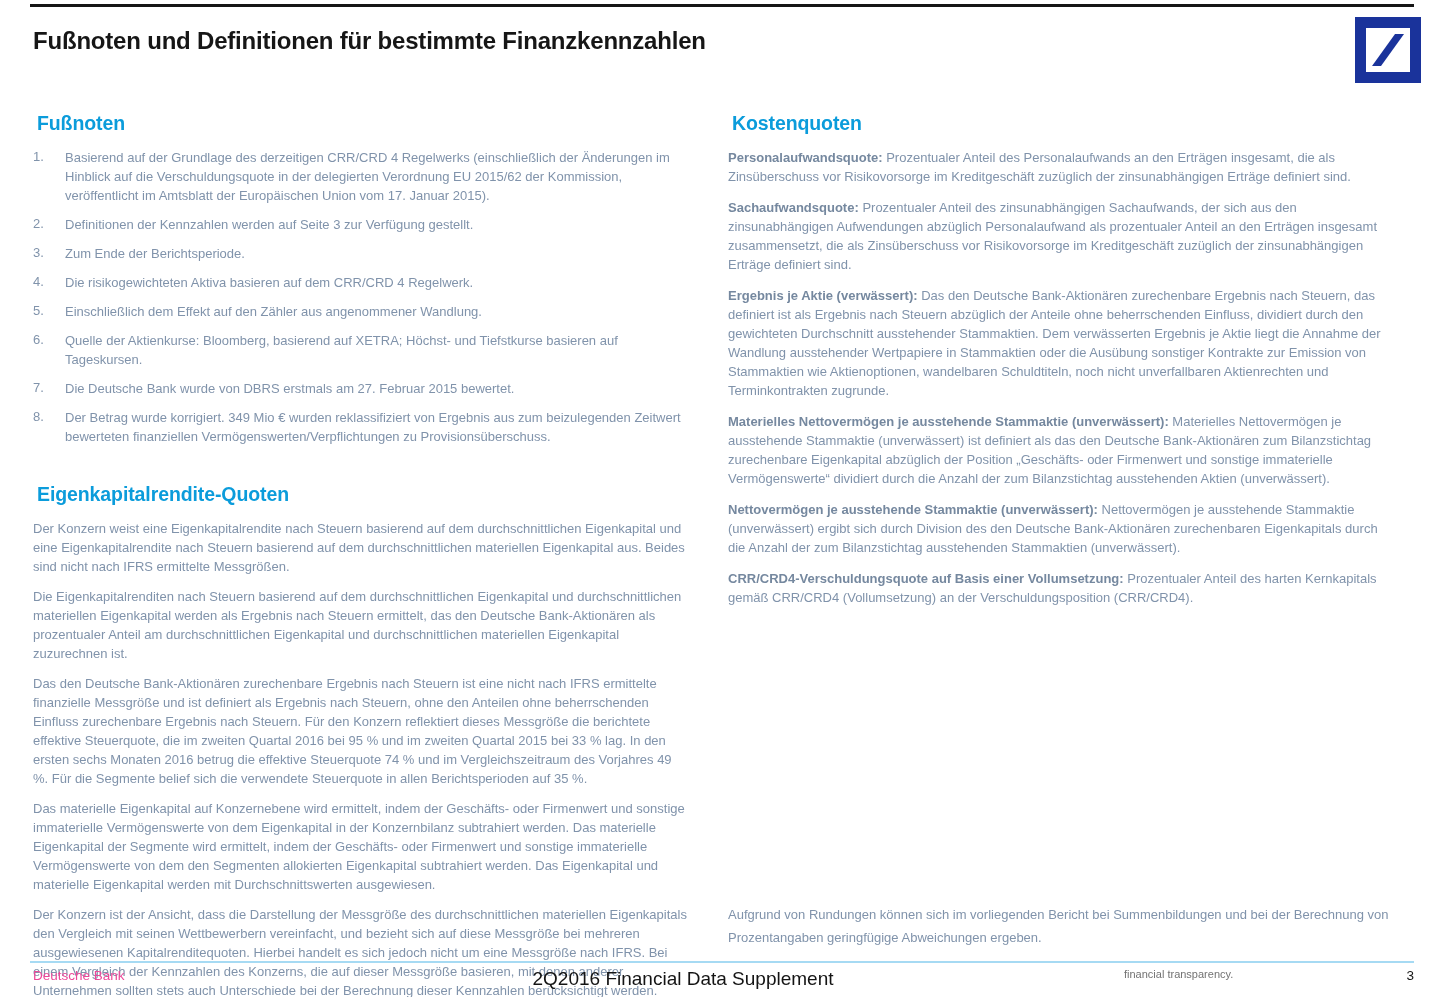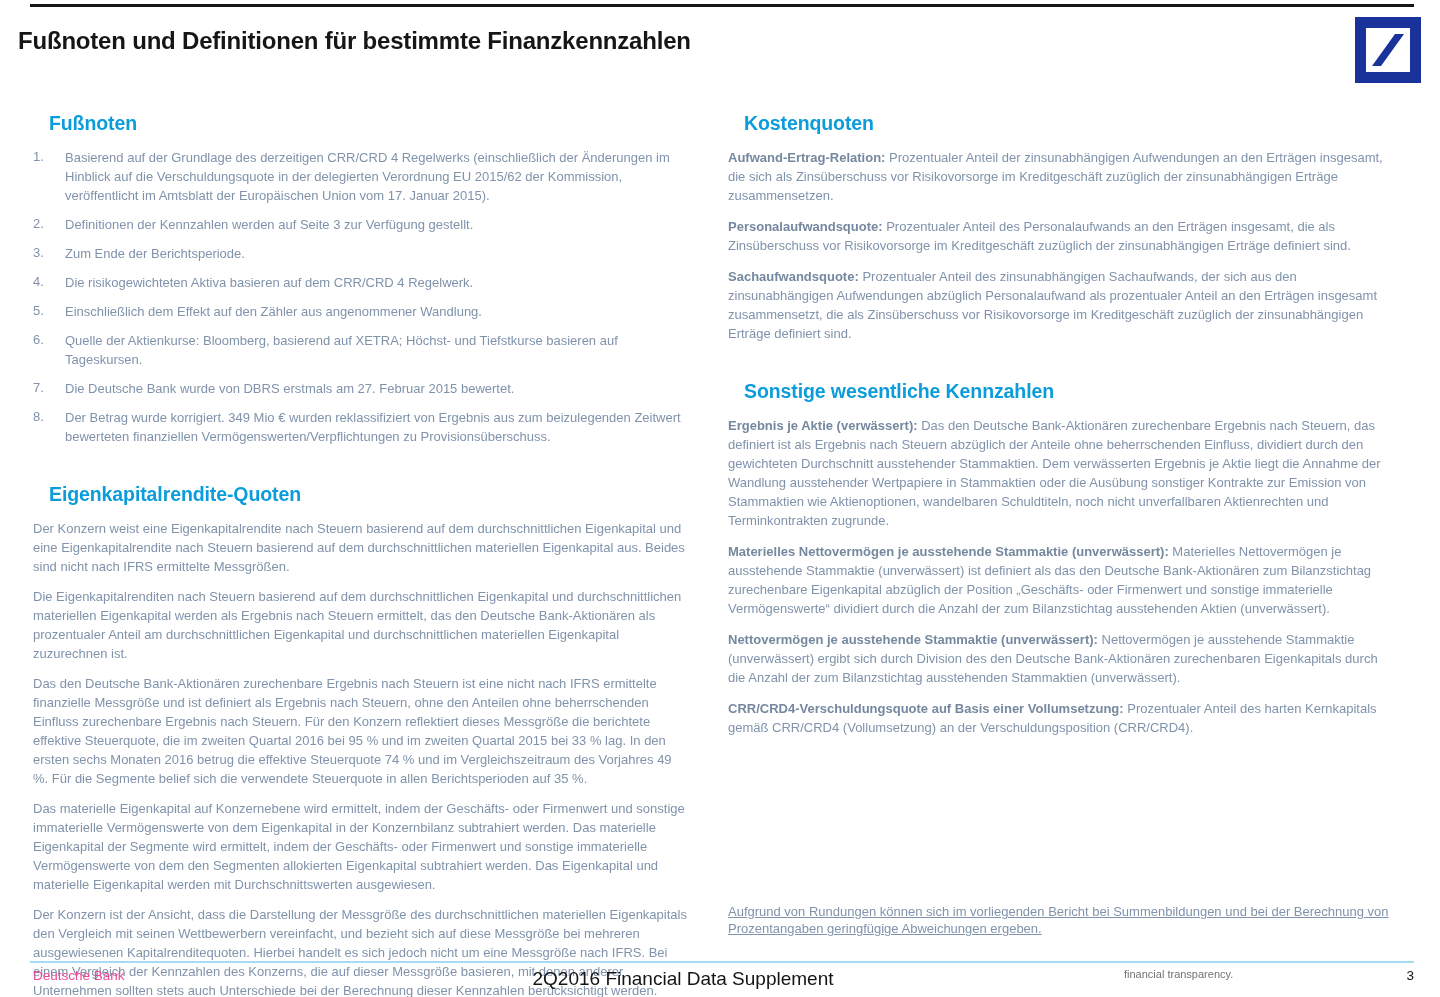--- a/index.html
+++ b/index.html
@@ -8,53 +8,53 @@
     width: 1440px; height: 997px;
     position: relative;
     font-family: "Liberation Sans", "DejaVu Sans", sans-serif;
     overflow: hidden;
   }
   .top-rule {
     position: absolute; left: 30px; right: 26px; top: 4px;
     height: 3px; background: #161616;
   }
   .page-title {
-    position: absolute; left: 18px; top: 27px;
+    position: absolute; left: 33px; top: 27px;
     font-size: 24px; font-weight: bold; color: #161616;
     letter-spacing: -0.2px;
   }
   .db-logo {
     position: absolute; left: 1355px; top: 17px;
     width: 66px; height: 66px; display: block;
   }
   .col { position: absolute; top: 112px; }
   .col-left  { left: 33px;  width: 657px; }
   .col-right { left: 728px; width: 668px; }
   h2.sec-heading {
     font-size: 19.5px; font-weight: bold; color: #0b9cdb;
-    margin: 0 0 13px 16px; letter-spacing: -0.1px;
+    margin: 0 0 13px 4px; letter-spacing: -0.1px;
   }
   .sec-heading.gap-above { margin-top: 37px; }
   .body-text, .fn-text, .def-text {
     font-size: 13px; line-height: 19px; color: #8093ab;
   }
   ol.footnote-list { list-style: none; }
   ol.footnote-list li {
     display: flex; margin-bottom: 10px;
   }
   .fn-num {
     flex: 0 0 32px; font-size: 13px; line-height: 17px; color: #8093ab;
   }
   .fn-text { flex: 1; }
   p.para { margin-bottom: 11px; }
   p.def { margin-bottom: 12px; }
   .def-term { font-weight: bold; color: #75889f; }
   .rounding-note {
     position: absolute; left: 728px; top: 903px; width: 668px;
-    font-size: 13px; line-height: 17px; color: #8093ab; text-decoration: underline;
+    font-size: 13px; line-height: 23px; color: #8093ab;
   }
   .footer-rule {
     position: absolute; left: 30px; right: 26px; top: 961px;
     height: 2px; background: #a6daf3;
   }
   .footer-left {
     position: absolute; left: 33px; top: 968px;
     font-size: 13.5px; color: #ec4899;
   }
   .footer-center {
@@ -130,35 +130,30 @@
     <p class="para body-text">Das den Deutsche Bank-Aktionären zurechenbare Ergebnis nach Steuern ist eine nicht nach IFRS ermittelte finanzielle Messgröße und ist definiert als Ergebnis nach Steuern, ohne den Anteilen ohne beherrschenden Einfluss zurechenbare Ergebnis nach Steuern. Für den Konzern reflektiert dieses Messgröße die berichtete effektive Steuerquote, die im zweiten Quartal 2016 bei 95 % und im zweiten Quartal 2015 bei 33 % lag. In den ersten sechs Monaten 2016 betrug die effektive Steuerquote 74 % und im Vergleichszeitraum des Vorjahres 49 %. Für die Segmente belief sich die verwendete Steuerquote in allen Berichtsperioden auf 35 %.</p>
     <p class="para body-text">Das materielle Eigenkapital auf Konzernebene wird ermittelt, indem der Geschäfts- oder Firmenwert und sonstige immaterielle Vermögenswerte von dem Eigenkapital in der Konzernbilanz subtrahiert werden. Das materielle Eigenkapital der Segmente wird ermittelt, indem der Geschäfts- oder Firmenwert und sonstige immaterielle Vermögenswerte von dem den Segmenten allokierten Eigenkapital subtrahiert werden. Das Eigenkapital und materielle Eigenkapital werden mit Durchschnittswerten ausgewiesen.</p>
     <p class="para body-text">Der Konzern ist der Ansicht, dass die Darstellung der Messgröße des durchschnittlichen materiellen Eigenkapitals den Vergleich mit seinen Wettbewerbern vereinfacht, und bezieht sich auf diese Messgröße bei mehreren ausgewiesenen Kapitalrenditequoten. Hierbei handelt es sich jedoch nicht um eine Messgröße nach IFRS. Bei einem Vergleich der Kennzahlen des Konzerns, die auf dieser Messgröße basieren, mit denen anderer Unternehmen sollten stets auch Unterschiede bei der Berechnung dieser Kennzahlen berücksichtigt werden.</p>
   </section>
 </div>
 
 <div class="col col-right">
   <section>
     <h2 class="sec-heading">Kostenquoten</h2>
     <p class="def def-text">
-      <span class="def-term">Aufwand-Ertrag-Relation:</span>
-      <span>Prozentualer Anteil der zinsunabhängigen Aufwendungen an den Erträgen insgesamt, die sich als Zinsüberschuss vor Risikovorsorge im Kreditgeschäft zuzüglich der zinsunabhängigen Erträge zusammensetzen.</span>
-    </p>
-    <p class="def def-text">
       <span class="def-term">Personalaufwandsquote:</span>
       <span>Prozentualer Anteil des Personalaufwands an den Erträgen insgesamt, die als Zinsüberschuss vor Risikovorsorge im Kreditgeschäft zuzüglich der zinsunabhängigen Erträge definiert sind.</span>
     </p>
     <p class="def def-text">
       <span class="def-term">Sachaufwandsquote:</span>
       <span>Prozentualer Anteil des zinsunabhängigen Sachaufwands, der sich aus den zinsunabhängigen Aufwendungen abzüglich Personalaufwand als prozentualer Anteil an den Erträgen insgesamt zusammensetzt, die als Zinsüberschuss vor Risikovorsorge im Kreditgeschäft zuzüglich der zinsunabhängigen Erträge definiert sind.</span>
     </p>
   </section>
 
   <section>
-    <h2 class="sec-heading gap-above">Sonstige wesentliche Kennzahlen</h2>
     <p class="def def-text">
       <span class="def-term">Ergebnis je Aktie (verwässert):</span>
       <span>Das den Deutsche Bank-Aktionären zurechenbare Ergebnis nach Steuern, das definiert ist als Ergebnis nach Steuern abzüglich der Anteile ohne beherrschenden Einfluss, dividiert durch den gewichteten Durchschnitt ausstehender Stammaktien. Dem verwässerten Ergebnis je Aktie liegt die Annahme der Wandlung ausstehender Wertpapiere in Stammaktien oder die Ausübung sonstiger Kontrakte zur Emission von Stammaktien wie Aktienoptionen, wandelbaren Schuldtiteln, noch nicht unverfallbaren Aktienrechten und Terminkontrakten zugrunde.</span>
     </p>
     <p class="def def-text">
       <span class="def-term">Materielles Nettovermögen je ausstehende Stammaktie (unverwässert):</span>
       <span>Materielles Nettovermögen je ausstehende Stammaktie (unverwässert) ist definiert als das den Deutsche Bank-Aktionären zum Bilanzstichtag zurechenbare Eigenkapital abzüglich der Position „Geschäfts- oder Firmenwert und sonstige immaterielle Vermögenswerte“ dividiert durch die Anzahl der zum Bilanzstichtag ausstehenden Aktien (unverwässert).</span>
     </p>
     <p class="def def-text">
       <span class="def-term">Nettovermögen je ausstehende Stammaktie (unverwässert):</span>

